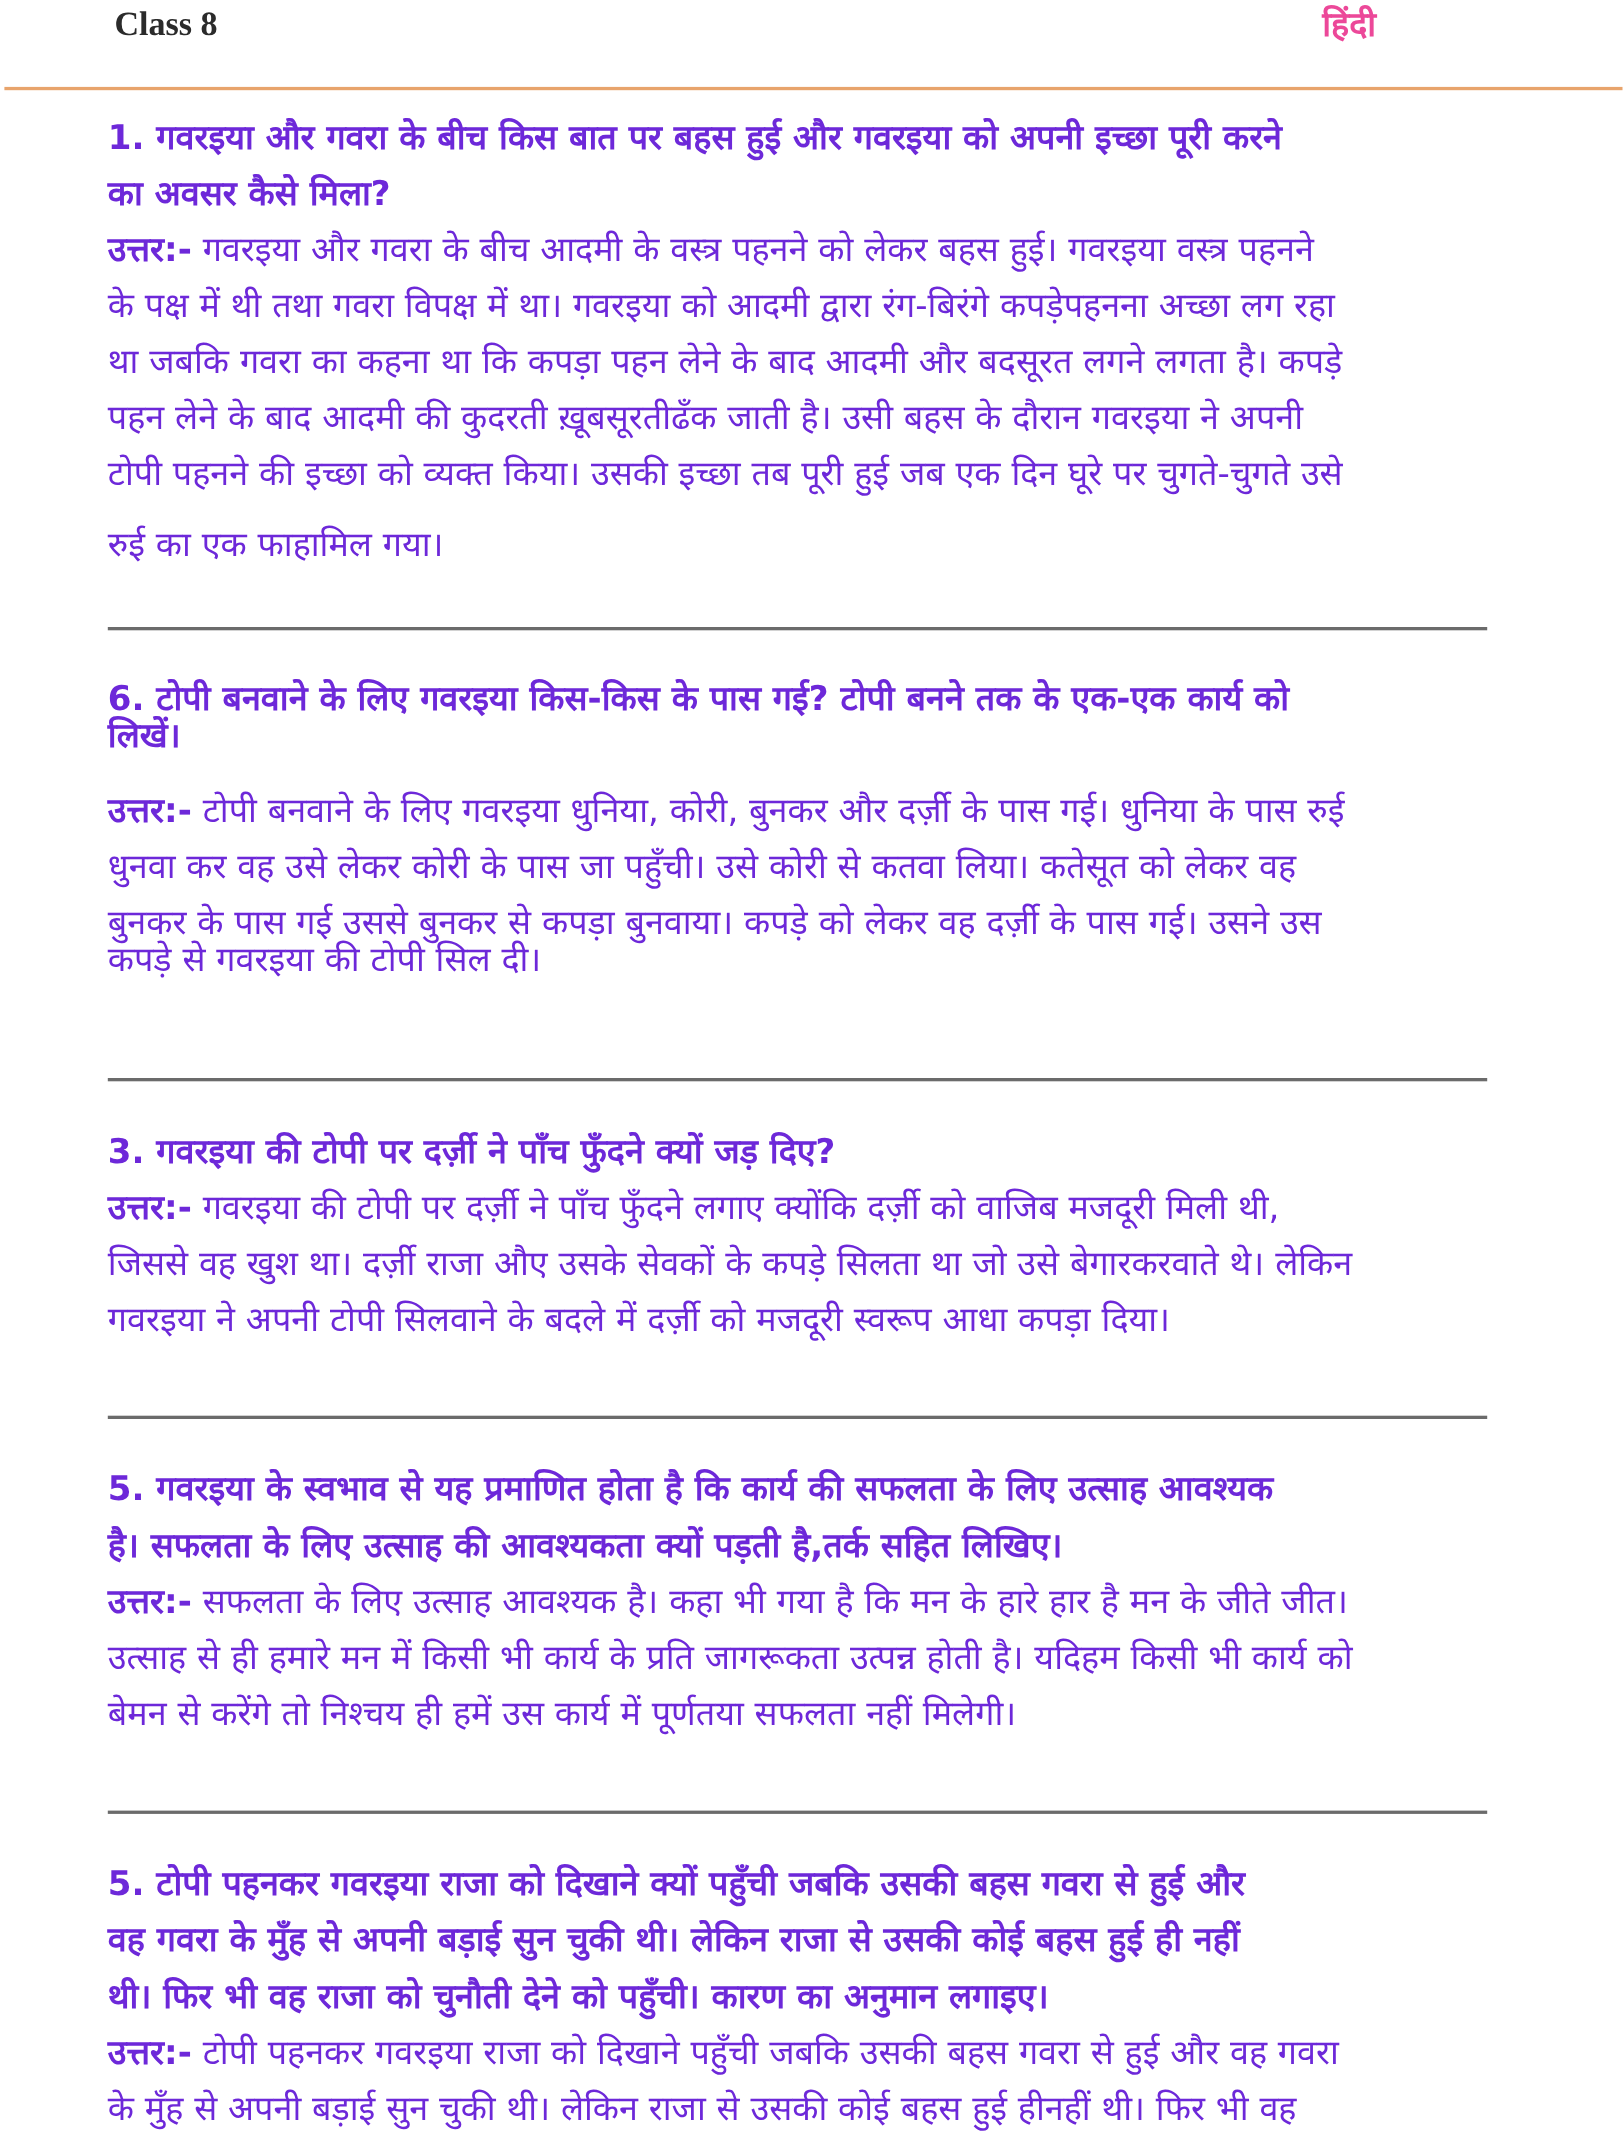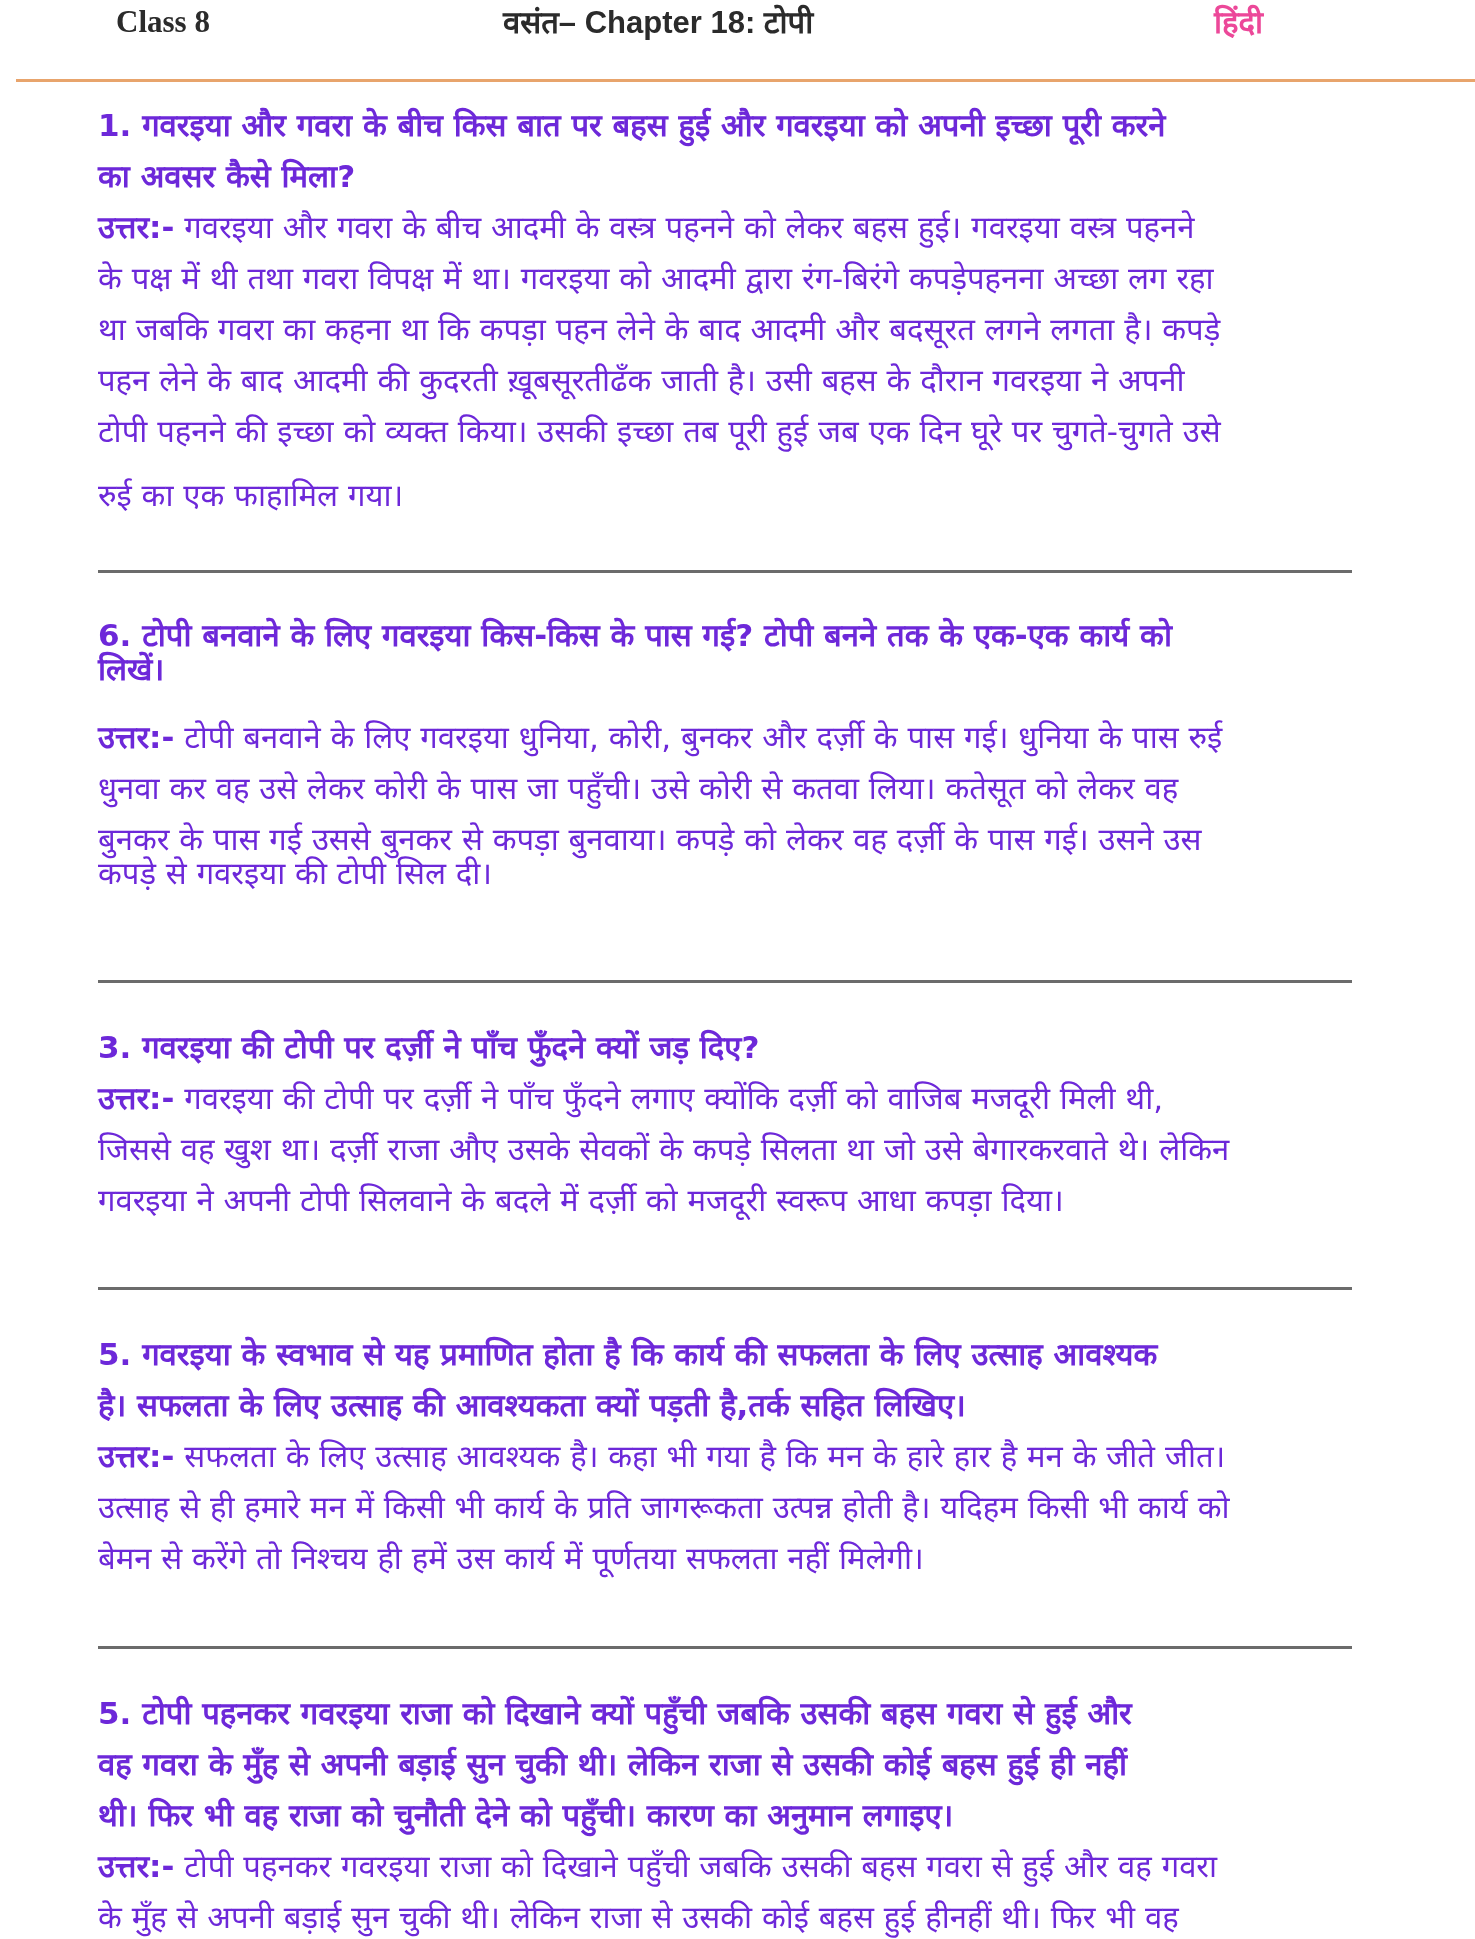--- a/index.html
+++ b/index.html
@@ -1,33 +1,32 @@
 <!DOCTYPE html>
 <html><head>
 <meta charset="utf-8">
 <style>
   html, body { margin: 0; padding: 0; background: #ffffff; }
   body { width: 1475px; height: 1939px; position: relative; overflow: hidden; color: #2b2b2b; }
-  .header { position: absolute; left: 16px; top: 0; width: 1345px; height: 80px; }
+  .header { position: absolute; left: 4px; top: 0; width: 1345px; height: 80px; }
   .hdr-class { position: absolute; left: 100px; top: 4px; font-family: "Liberation Serif", "DejaVu Serif", serif; font-weight: bold; font-size: 31px; color: #2b2b2b; }
   .hdr-title { position: absolute; left: 487px; top: 0px; font-family: "Liberation Sans", "DejaVu Sans", sans-serif; font-weight: bold; font-size: 31px; color: #2b2b2b; white-space: nowrap; }
   .hdr-subject { position: absolute; left: 1198px; top: 0px; font-family: "Liberation Sans", "DejaVu Sans", sans-serif; font-weight: bold; font-size: 31px; color: #ec4899; }
   .hdr-rule { position: absolute; left: 0; top: 79px; width: 1475px; height: 3px; background: #e8a46c; }
   .qa { position: absolute; left: 98px; width: 1260px; }
   .line { position: absolute; left: 0; height: 51px; line-height: 51px; white-space: nowrap; font-family: "DejaVu Sans", "Liberation Sans", sans-serif; font-size: 31px; color: #6d28d9; }
   .q { font-weight: bold; }
   .a-label { font-weight: bold; }
   .rule { position: absolute; left: 98px; width: 1254px; height: 3px; background: #6b6b6b; }
 </style>
 </head>
 <body>
 
 <div class="header">
   <span class="hdr-class">Class 8</span>
-  <span class="hdr-title">वसंत– Chapter 18: टोपी</span>
   <span class="hdr-subject">हिंदी</span>
   <div class="hdr-rule"></div>
 </div>
 
 <div class="qa" style="top:100px;">
   <div class="line q" style="top:0px;">1. गवरइया और गवरा के बीच किस बात पर बहस हुई और गवरइया को अपनी इच्छा पूरी करने</div>
   <div class="line q" style="top:51px;">का अवसर कैसे मिला?</div>
   <div class="line" style="top:102px;"><span class="a-label">उत्तर:-</span><span> गवरइया और गवरा के बीच आदमी के वस्त्र पहनने को लेकर बहस हुई। गवरइया वस्त्र पहनने</span></div>
   <div class="line" style="top:153px;">के पक्ष में थी तथा गवरा विपक्ष में था। गवरइया को आदमी द्वारा रंग-बिरंगे कपड़ेपहनना अच्छा लग रहा</div>
   <div class="line" style="top:204px;">था जबकि गवरा का कहना था कि कपड़ा पहन लेने के बाद आदमी और बदसूरत लगने लगता है। कपड़े</div>

